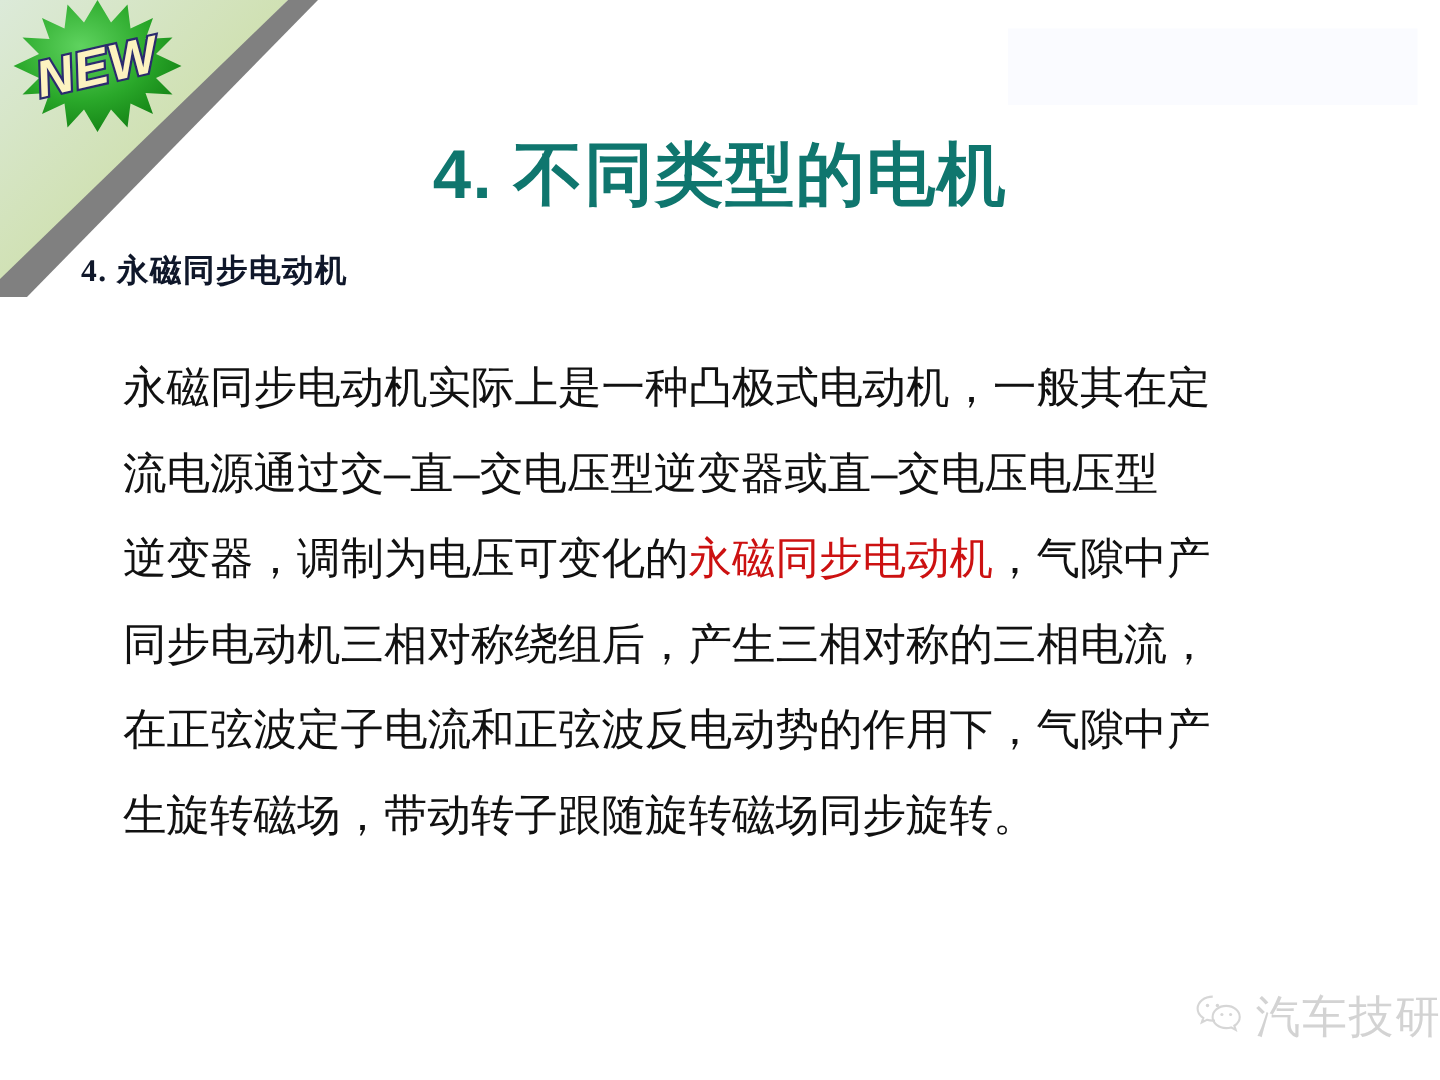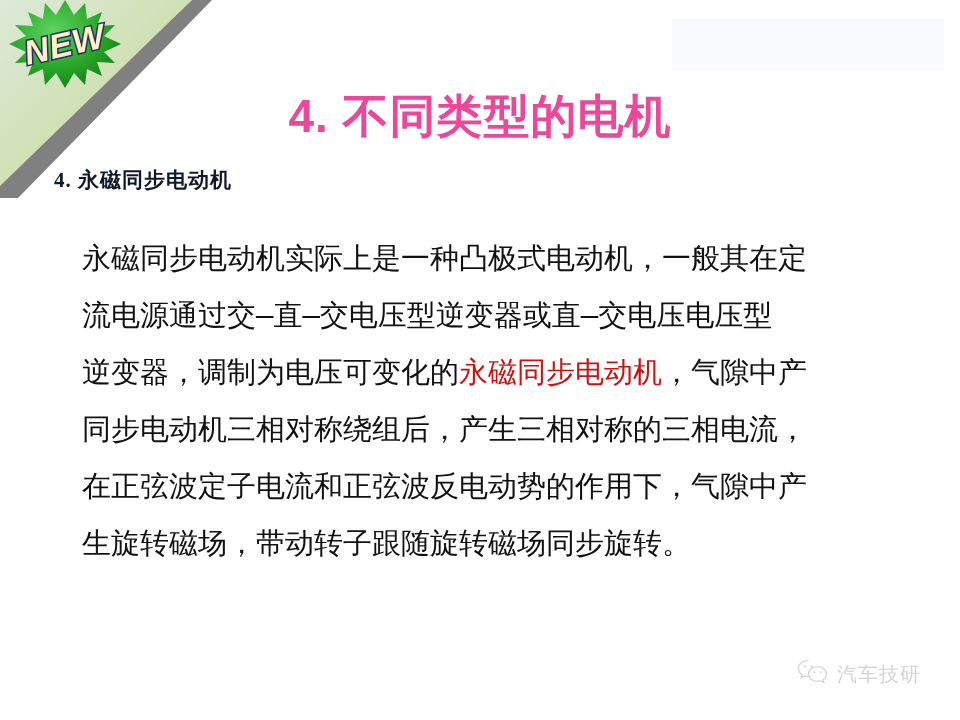--- a/index.html
+++ b/index.html
@@ -52,21 +52,21 @@
   .slide-title {
     position: absolute;
     left: 0;
     top: 92px;
     width: 960px;
     text-align: center;
     font-family: "Liberation Sans", "DejaVu Sans", sans-serif;
     font-weight: bold;
     font-size: 46px;
     letter-spacing: 1px;
-    color: #ec4899;
+    color: #0f766e;
     line-height: 1.05;
     white-space: nowrap;
   }
 
   
   .slide-subtitle {
     position: absolute;
     left: 54px;
     top: 166px;
     font-family: "Liberation Serif", "DejaVu Serif", serif;
@@ -104,21 +104,21 @@
     position: absolute;
     left: 796px;
     top: 658px;
     display: flex;
     align-items: center;
     gap: 7px;
     opacity: 0.9;
   }
   .watermark .wm-text {
     font-family: Liberation Serif, serif;
-    font-size: 20px;
+    font-size: 30px;
     color: #cfcfcf;
     letter-spacing: 1px;
     white-space: nowrap;
   }
 </style>
 </head>
 <body>
 
 <div id="slide">
 

